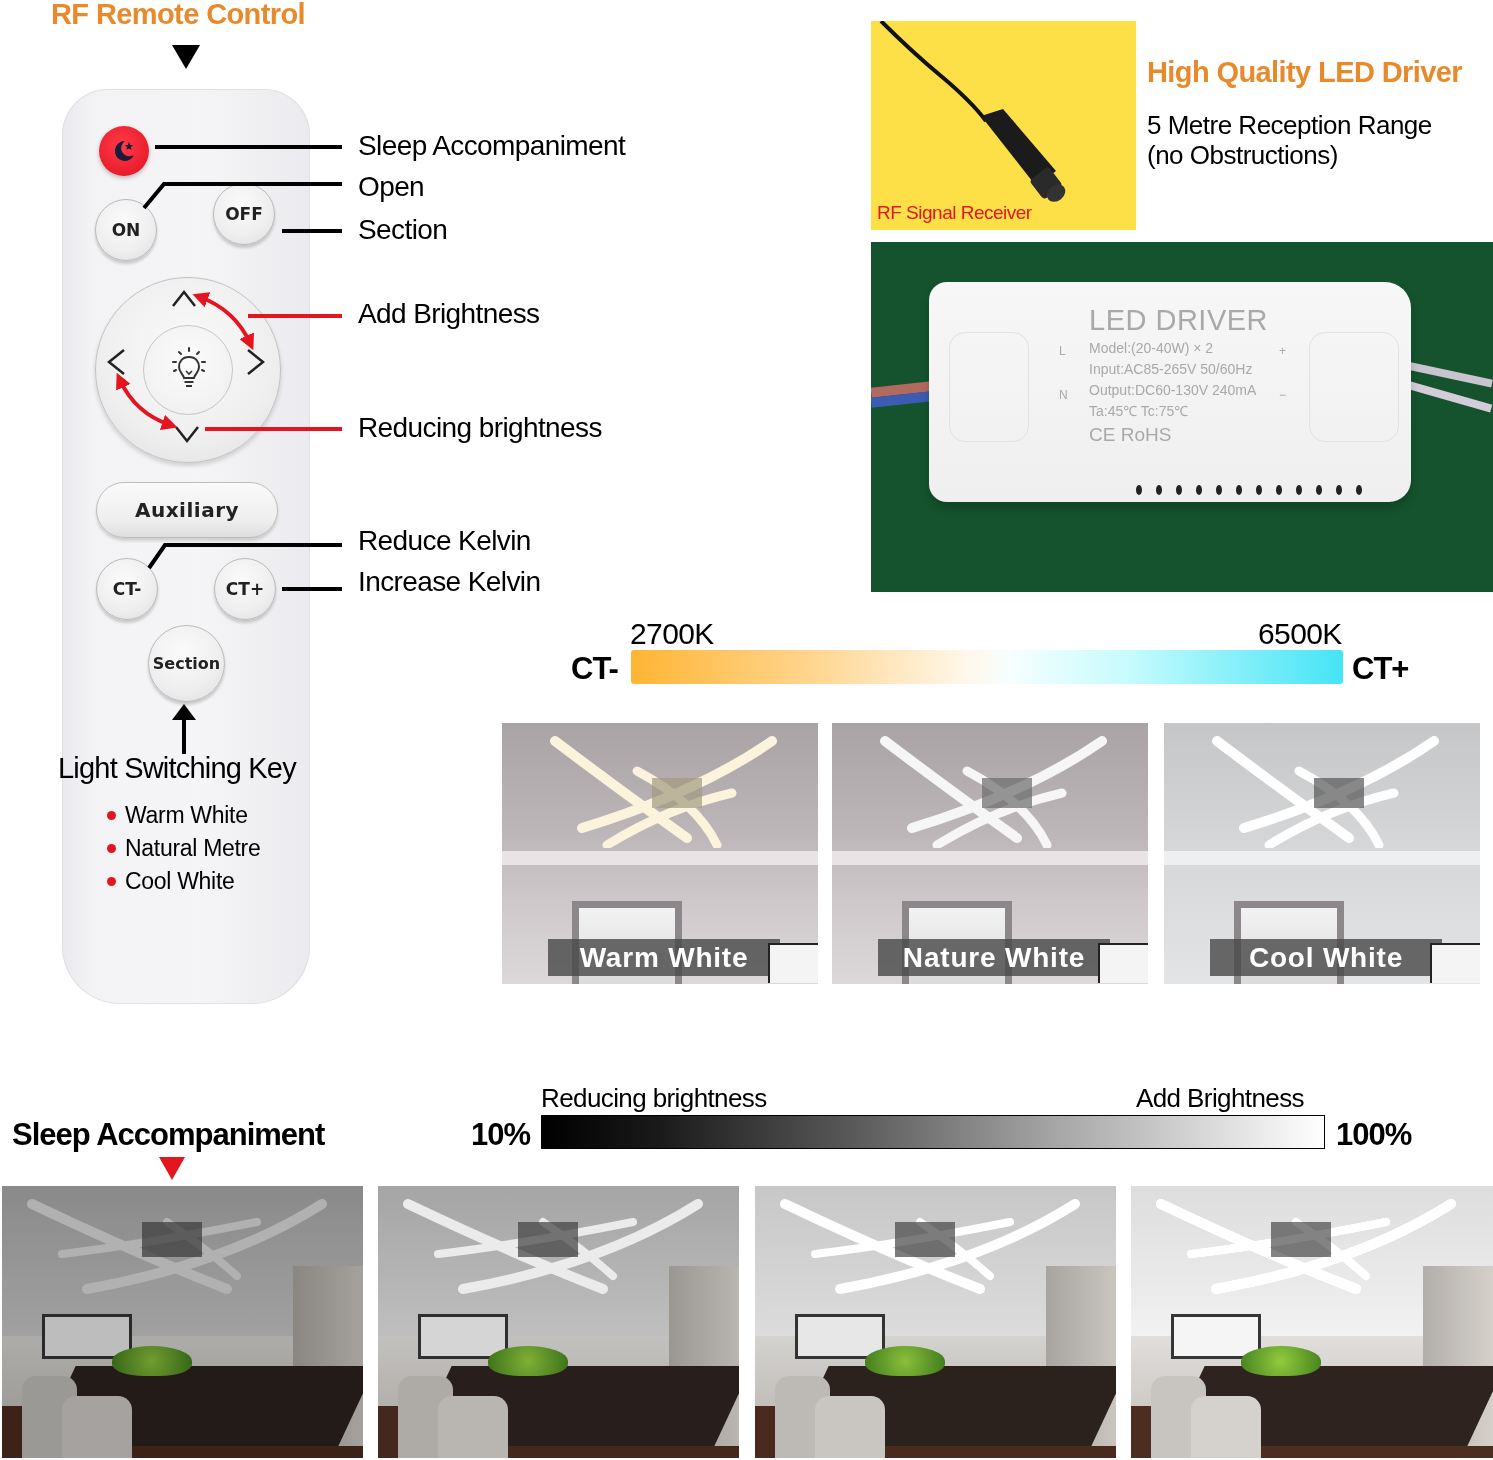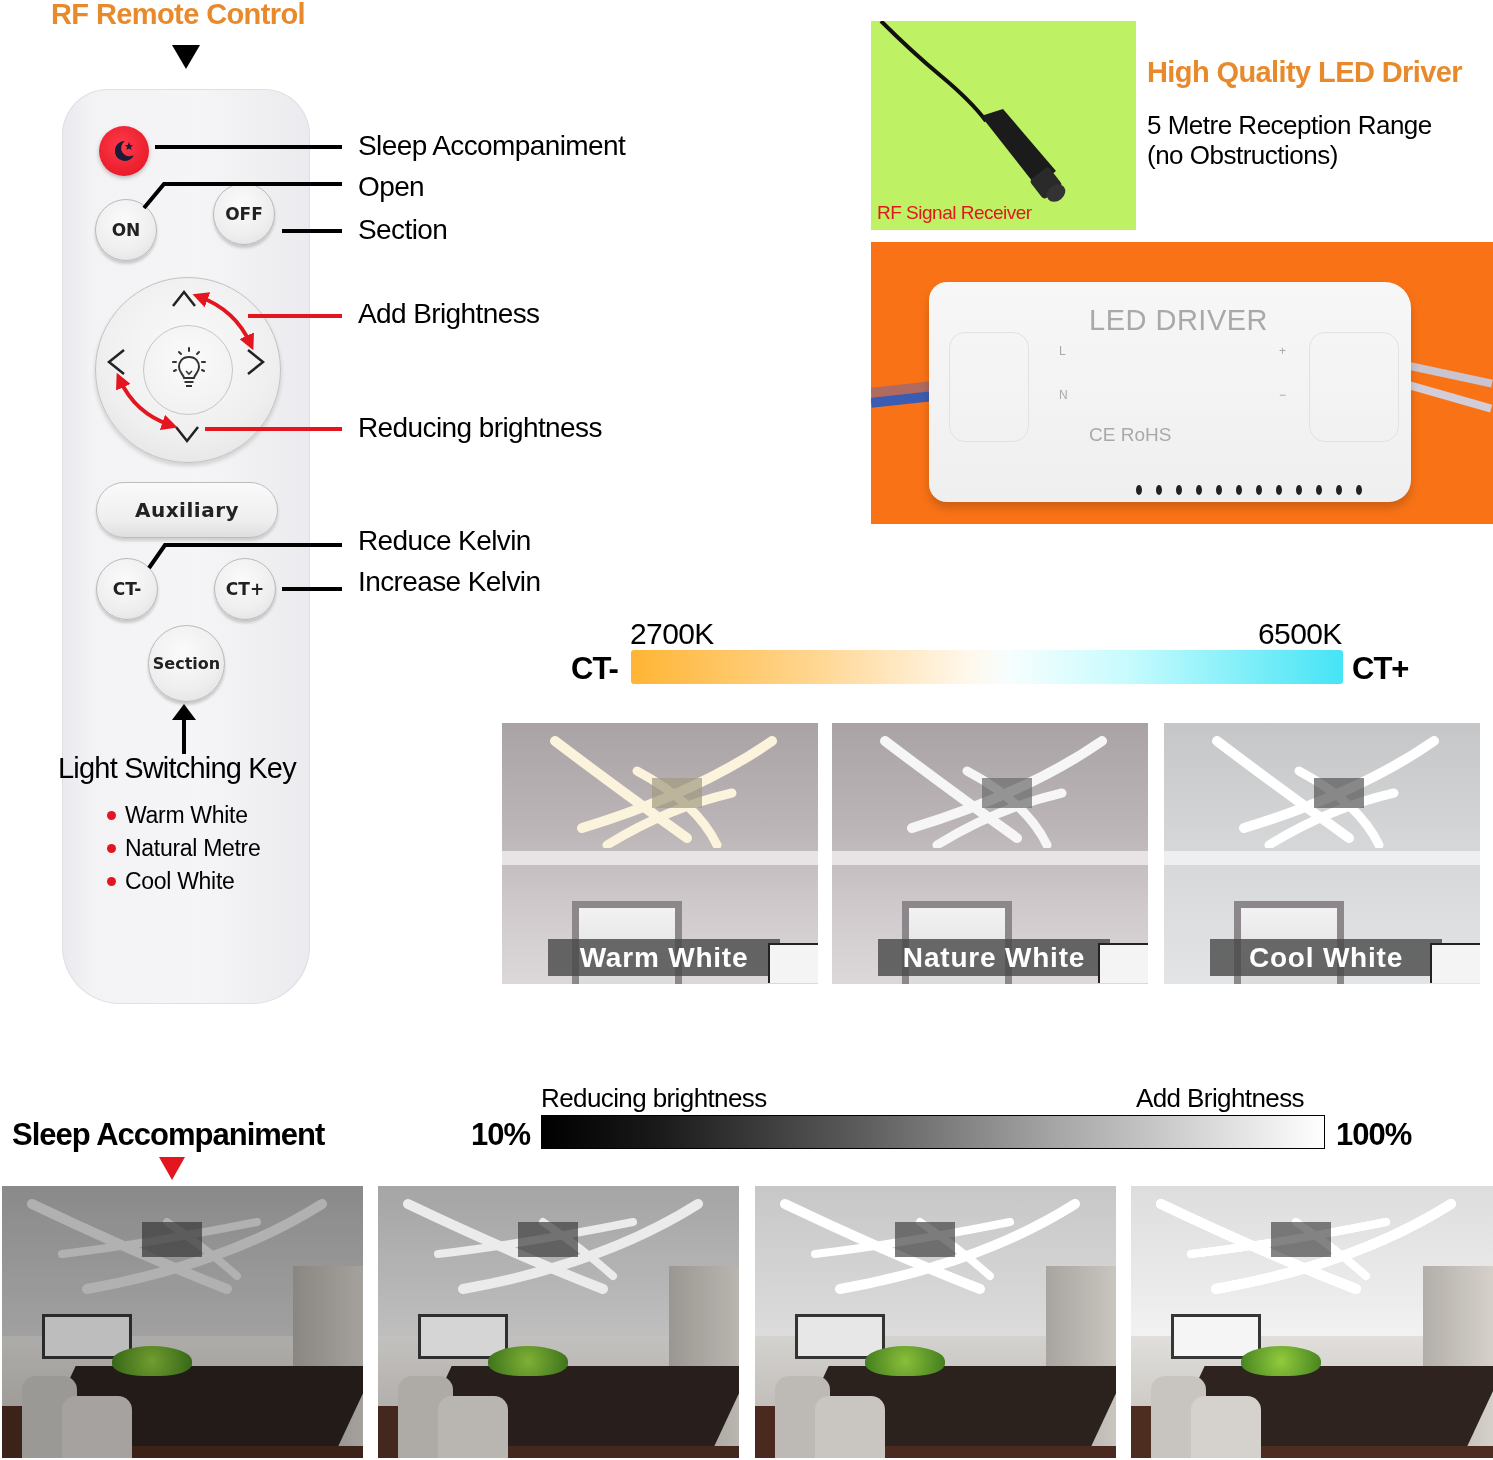--- a/index.html
+++ b/index.html
@@ -38,26 +38,26 @@
   .callout-line { height: 4px; background: #000; }
   .callout-line.red { background: #e3161f; }
   .callout-text { font-size: 28px; letter-spacing: -0.6px; white-space: nowrap; line-height: 1; }
 
   .key-title { font-size: 29px; letter-spacing: -0.8px; white-space: nowrap; }
   .key-list { list-style: none; }
   .key-list li { display: flex; align-items: center; font-size: 23px; letter-spacing: -0.3px; height: 33px; white-space: nowrap; }
   .red-dot { width: 9px; height: 9px; border-radius: 50%; background: #e3161f; margin-right: 9px; }
 
   
-  .receiver { left: 871px; top: 21px; width: 265px; height: 209px; background: #bef264; overflow: hidden; }
+  .receiver { left: 871px; top: 21px; width: 265px; height: 209px; background: #fde047; overflow: hidden; }
   .receiver-label { left: 6px; bottom: 6px; color: #e3161f; font-size: 19px; letter-spacing: -0.5px; }
   .feature-title { left: 1147px; top: 56px; }
   .feature-desc { left: 1147px; top: 110px; font-size: 26px; letter-spacing: -0.5px; line-height: 30px; }
 
-  .driver { left: 871px; top: 242px; width: 622px; height: 282px; background: #f97316; overflow: hidden; }
+  .driver { left: 871px; top: 242px; width: 622px; height: 350px; background: #14532d; overflow: hidden; }
   .driver-body { left: 58px; top: 40px; width: 482px; height: 220px; background: linear-gradient(180deg, #f7f7f7 0%, #efefef 100%);
                  border-radius: 18px 26px 22px 18px; box-shadow: 0 6px 10px rgba(0,0,0,0.18); }
   .driver-text { color: #a9a9a9; font-family: "Liberation Sans", sans-serif; white-space: nowrap; }
   .driver-title { font-size: 29px; letter-spacing: 0.5px; }
   .driver-spec { font-size: 14px; line-height: 21px; }
 
   
   .ct-bar { left: 631px; top: 650px; width: 712px; height: 34px; border-radius: 3px;
             background: linear-gradient(90deg, #ffb534 0%, #ffd58e 25%, #fff7ea 47%, #f7fefe 53%, #c6fbfd 70%, #45e4f6 100%); }
   .ct-end { font-size: 31px; font-weight: bold; letter-spacing: -1px; }
@@ -231,20 +231,26 @@
 <div class="abs driver">
 
   <div class="abs" style="left:0; top:142px; width:70px; height:10px; background:#b06a60; transform:rotate(-6deg);"></div>
   <div class="abs" style="left:0; top:152px; width:70px; height:10px; background:#3c5bb3; transform:rotate(-6deg);"></div>
   <div class="abs" style="left:530px; top:128px; width:92px; height:8px; background:#c9c4cf; transform:rotate(12deg);"></div>
   <div class="abs" style="left:530px; top:150px; width:92px; height:8px; background:#d2cdd8; transform:rotate(16deg);"></div>
   <div class="abs driver-body">
     <div class="abs" style="left:20px; top:50px; width:80px; height:110px; border:1.5px solid #e2e2e2; border-radius:16px;"></div>
     <div class="abs" style="left:380px; top:50px; width:90px; height:110px; border:1.5px solid #e2e2e2; border-radius:16px;"></div>
     <div class="abs driver-text driver-title" style="left:160px; top:22px;">LED DRIVER</div>
+    <div class="abs driver-text driver-spec" style="left:160px; top:56px;">
+      <div>Model:(20-40W) × 2</div>
+      <div>Input:AC85-265V  50/60Hz</div>
+      <div>Output:DC60-130V  240mA</div>
+      <div>Ta:45℃    Tc:75℃</div>
+    </div>
     <div class="abs driver-text" style="left:160px; top:142px; font-size:19px;">CE  RoHS</div>
     <div class="abs driver-text" style="left:130px; top:62px; font-size:12px;">L</div>
     <div class="abs driver-text" style="left:130px; top:106px; font-size:12px;">N</div>
     <div class="abs driver-text" style="left:350px; top:62px; font-size:12px;">+</div>
     <div class="abs driver-text" style="left:350px; top:106px; font-size:12px;">−</div>
 
     <svg class="abs" style="left:60px; top:198px;" width="410" height="20" viewBox="0 0 410 20">
       <g fill="#222">
         <ellipse cx="150" cy="10" rx="3" ry="5"></ellipse>
           <ellipse cx="170" cy="10" rx="3" ry="5"></ellipse>

